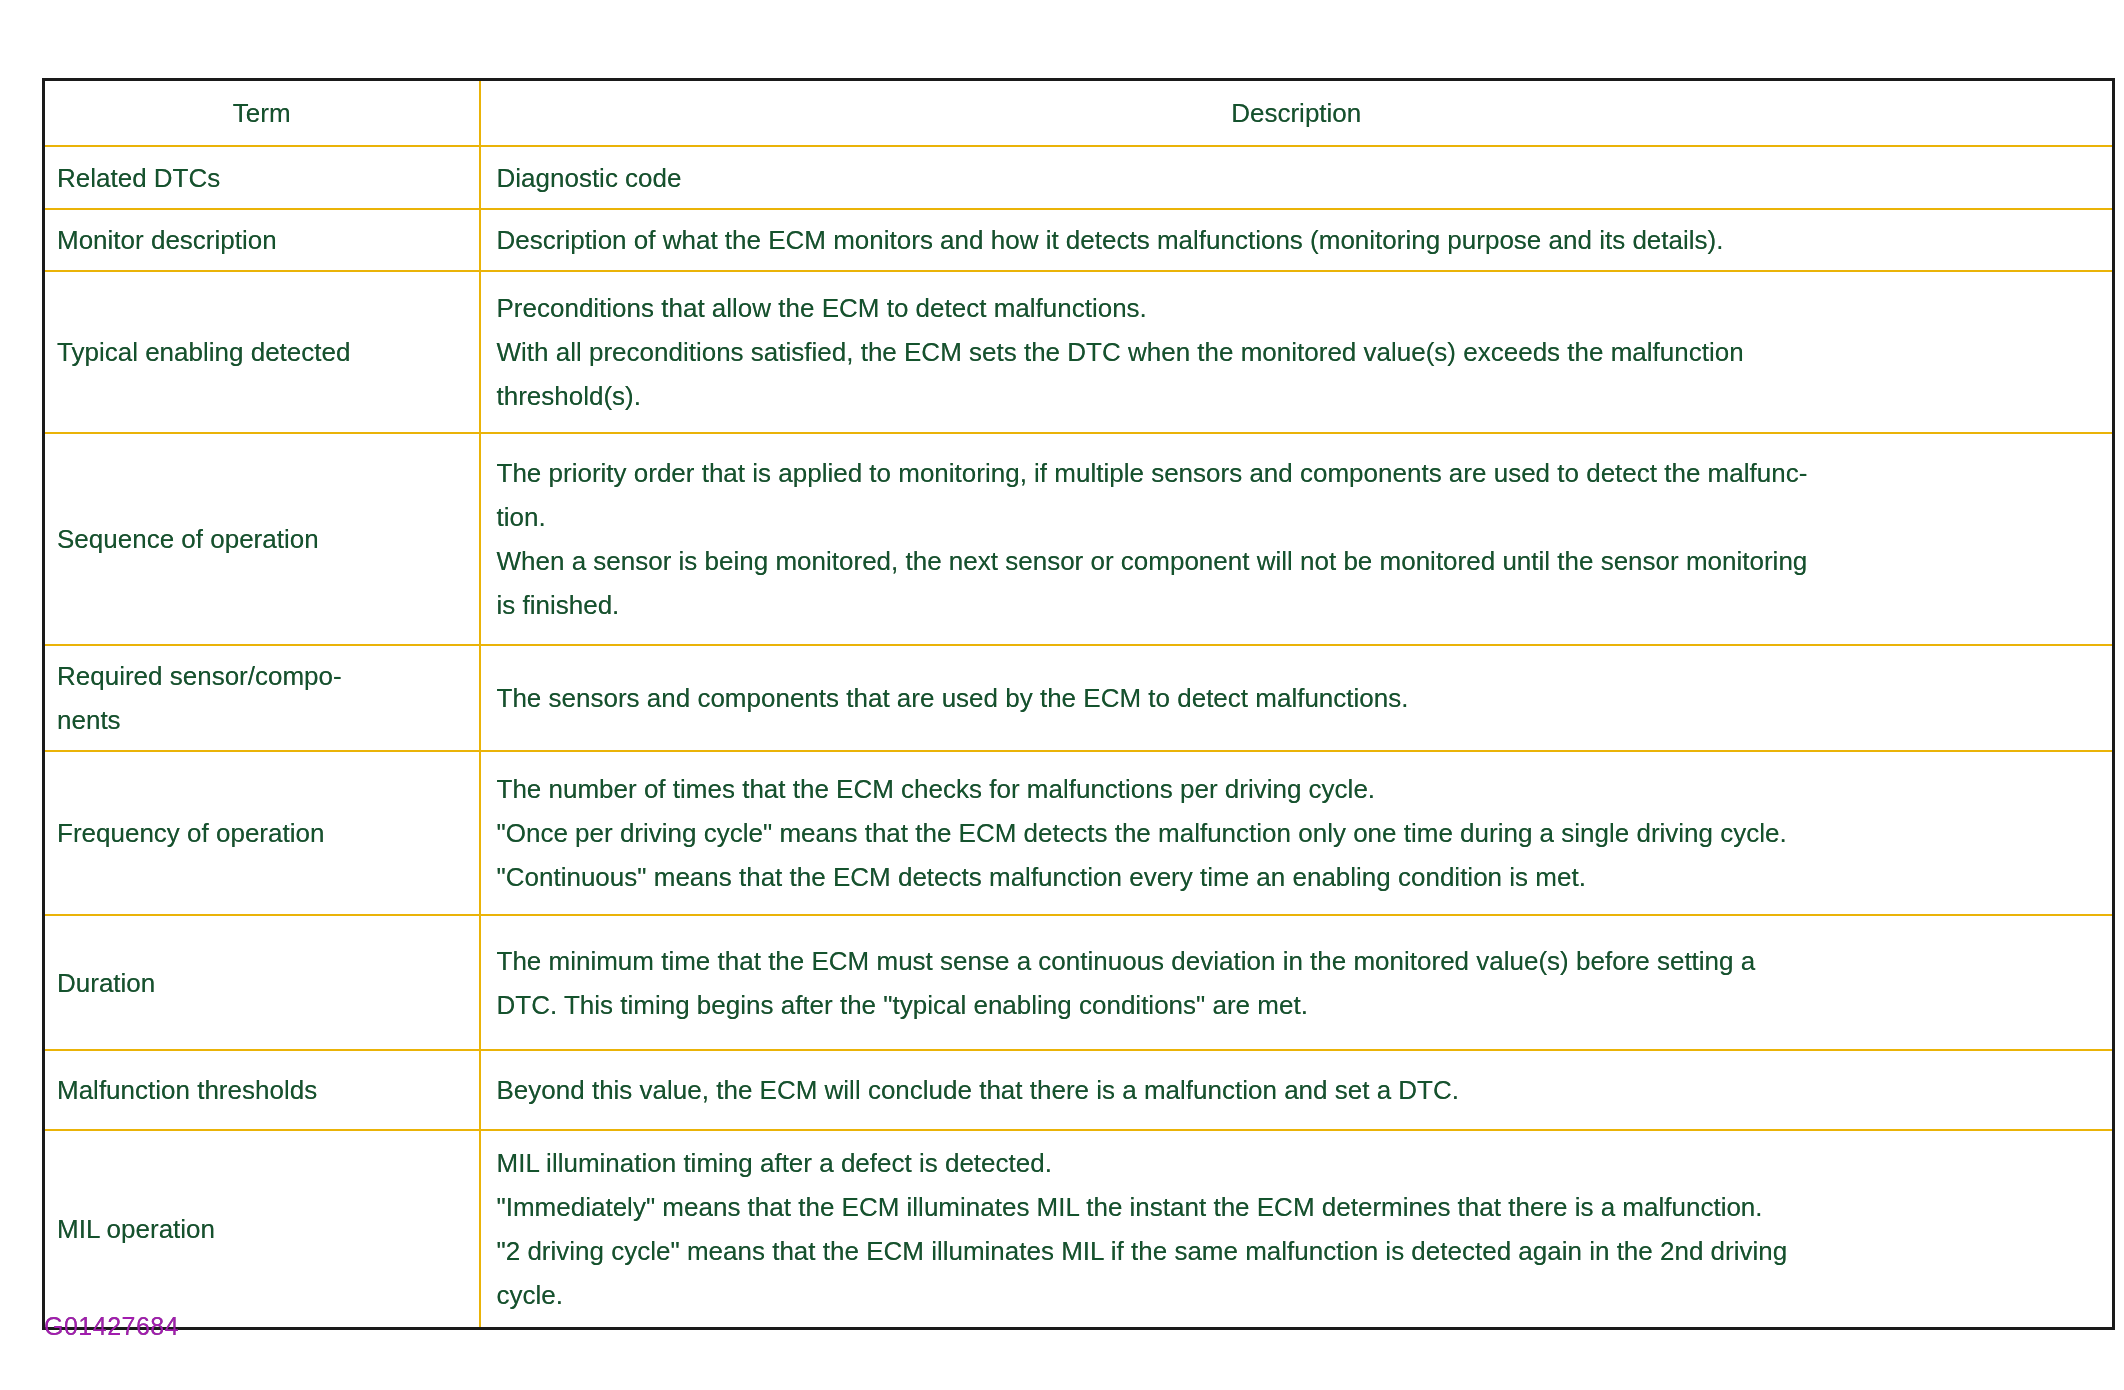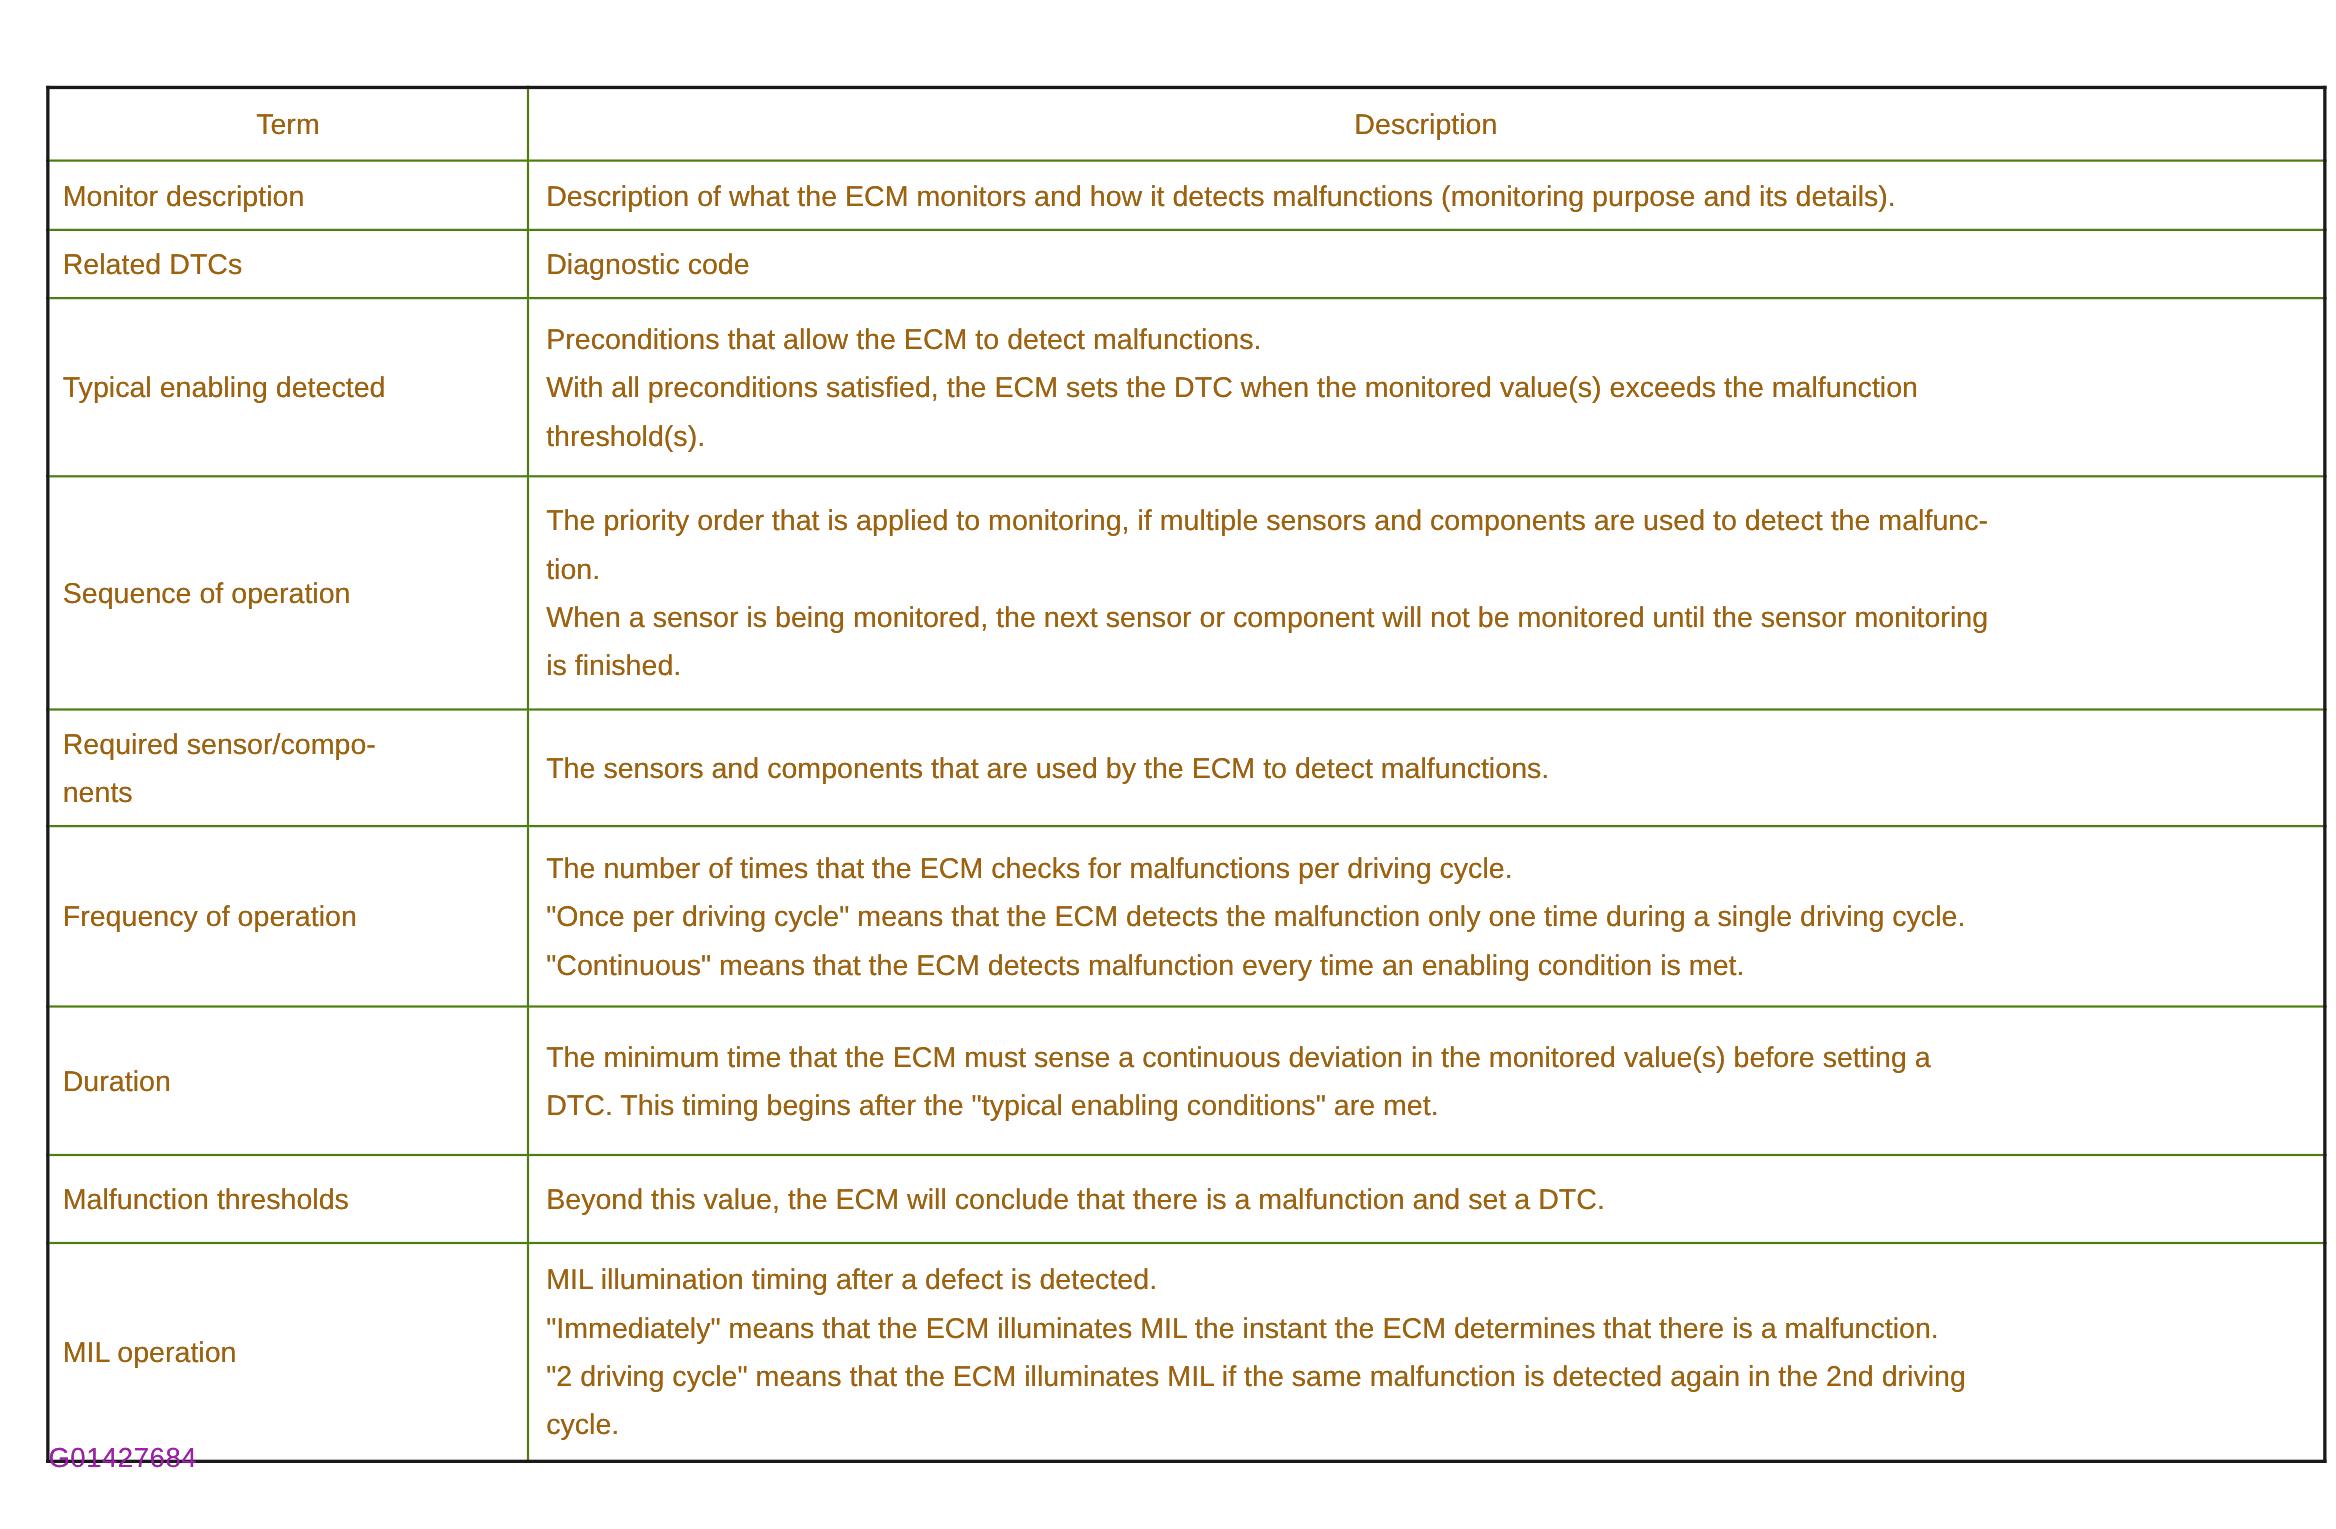--- a/index.html
+++ b/index.html
@@ -20,24 +20,24 @@
     position: absolute;
     left: 42px;
     top: 78px;
     width: 2070px;
     border-collapse: collapse;
     table-layout: fixed;
     border: 3px solid #1a1a1a;
   }
   .def-table th,
   .def-table td {
-    border: 2px solid #4d7c0f;
+    border: 2px solid #eab308;
     font-size: 26px;
     font-weight: 400;
-    color: #a16207;
+    color: #14532d;
     text-shadow: 0 0 0.5px rgba(20,20,20,0.55);
   }
   .def-table th {
     height: 56px;
     text-align: center;
     vertical-align: middle;
     padding: 4px 10px;
   }
   col.col-term { width: 436px; }
   col.col-def  { width: 1634px; }
@@ -86,26 +86,26 @@
       <col class="col-def">
     </colgroup>
     <thead>
       <tr>
         <th>Term</th>
         <th>Description</th>
       </tr>
     </thead>
     <tbody>
       <tr>
+        <td class="term-cell">Related DTCs</td>
+        <td class="def-cell">Diagnostic code</td>
+      </tr>
+      <tr>
         <td class="term-cell">Monitor description</td>
         <td class="def-cell">Description of what the ECM monitors and how it detects malfunctions (monitoring purpose and its details).</td>
-      </tr>
-      <tr>
-        <td class="term-cell">Related DTCs</td>
-        <td class="def-cell">Diagnostic code</td>
       </tr>
       <tr>
         <td class="term-cell">Typical enabling detected</td>
         <td class="def-cell">Preconditions that allow the ECM to detect malfunctions.
 With all preconditions satisfied, the ECM sets the DTC when the monitored value(s) exceeds the malfunction
 threshold(s).</td>
       </tr>
       <tr>
         <td class="term-cell">Sequence of operation</td>
         <td class="def-cell">The priority order that is applied to monitoring, if multiple sensors and components are used to detect the malfunc-

